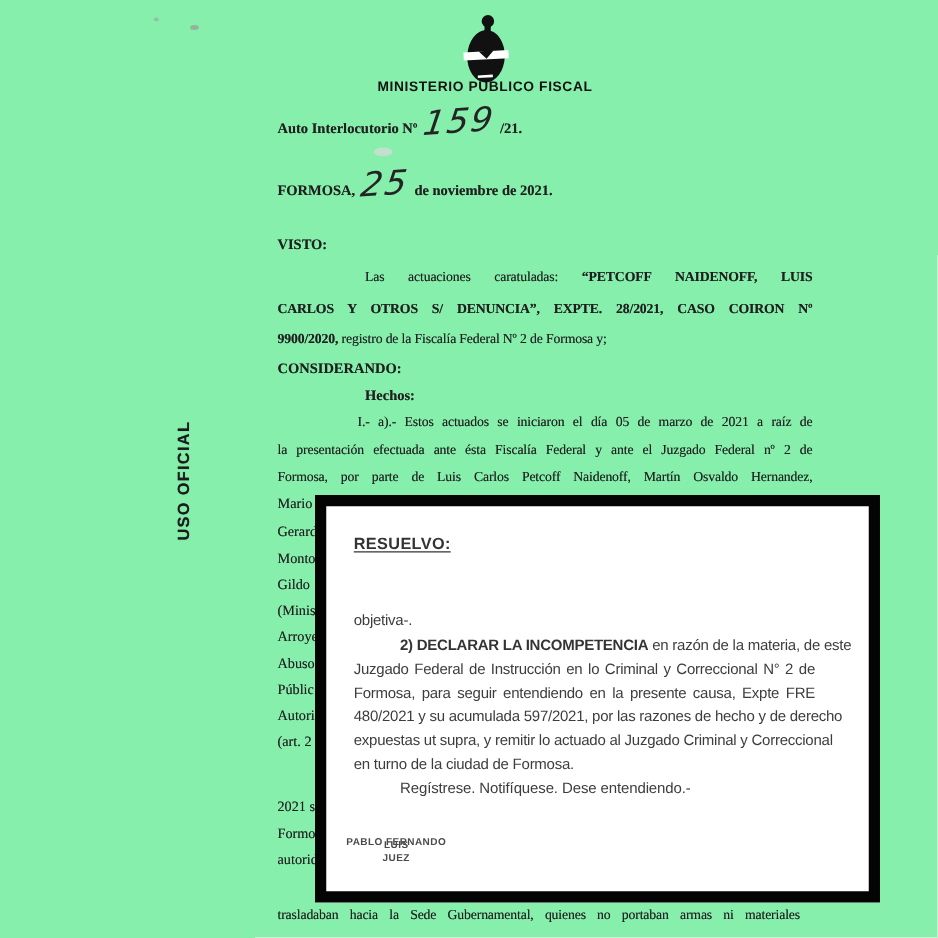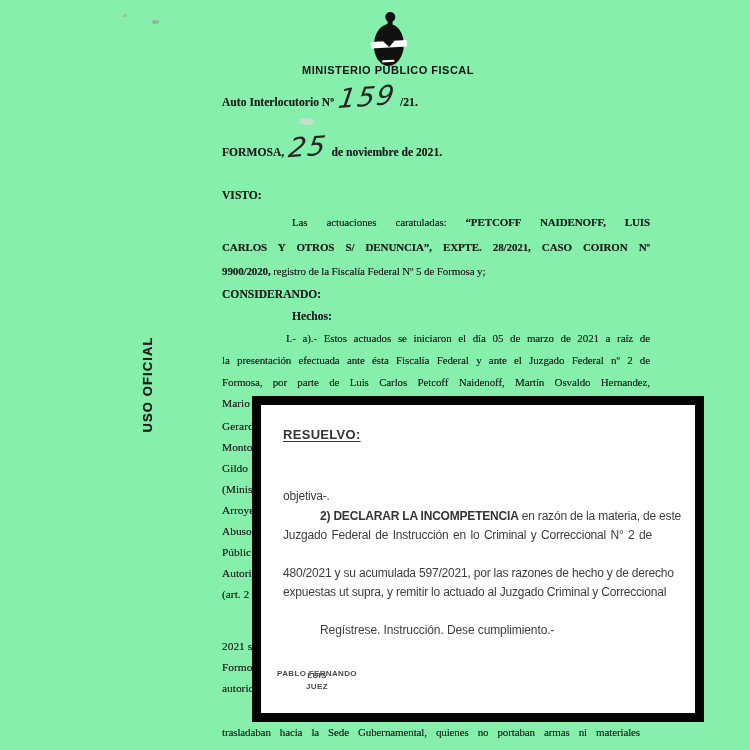--- a/index.html
+++ b/index.html
@@ -78,21 +78,21 @@
     <span class="lbl">FORMOSA,</span>
     <span class="hand">25</span>
     <span class="lbl">de noviembre de 2021.</span>
   </div>
 
   <div class="uso">USO OFICIAL</div>
 
   <div class="heading" style="top:189px;">VISTO:</div>
   <div class="docline just" style="top:216px;text-indent:70px;"><span>Las actuaciones caratuladas: </span><span class="b">“PETCOFF NAIDENOFF, LUIS</span></div>
   <div class="docline just b" style="top:241px;">CARLOS Y OTROS S/ DENUNCIA”, EXPTE. 28/2021, CASO COIRON Nº</div>
-  <div class="docline" style="top:265px;"><span class="b">9900/2020,</span><span> registro de la Fiscalía Federal Nº 5 de Formosa y;</span></div>
+  <div class="docline" style="top:265px;"><span class="b">9900/2020,</span><span> registro de la Fiscalía Federal Nº 2 de Formosa y;</span></div>
 
   <div class="heading" style="top:288px;">CONSIDERANDO:</div>
   <div class="heading" style="left:292px;top:310px;">Hechos:</div>
   <div class="docline just" style="top:332px;text-indent:64px;">I.- a).- Estos actuados se iniciaron el día 05 de marzo de 2021 a raíz de</div>
   <div class="docline just" style="top:354px;">la presentación efectuada ante ésta Fiscalía Federal y ante el Juzgado Federal nº 2 de</div>
   <div class="docline just" style="top:376px;">Formosa, por parte de Luis Carlos Petcoff Naidenoff, Martín Osvaldo Hernandez,</div>
 
   <div class="frag" style="top:397px;">Mario</div>
   <div class="frag" style="top:420px;">Gerard</div>
   <div class="frag" style="top:441px;">Monto</div>
@@ -105,23 +105,25 @@
   <div class="frag" style="top:588px;">(art. 2</div>
   <div class="frag" style="top:640px;">2021 s</div>
   <div class="frag" style="top:661px;">Formo</div>
   <div class="frag" style="top:682px;">autorid</div>
 
   <div class="resbox">
     <div class="res-head">RESUELVO:</div>
     <div class="boxline" style="top:84px;">objetiva-.</div>
     <div class="boxline just indent" style="top:104px;"><span class="b">2) DECLARAR LA INCOMPETENCIA</span><span> en razón de la materia, de este</span></div>
     <div class="boxline just" style="top:123px;">Juzgado Federal de Instrucción en lo Criminal y Correccional N° 2 de</div>
+    <div class="boxline just" style="top:142px;">Formosa, para seguir entendiendo en la presente causa, Expte FRE</div>
     <div class="boxline just" style="top:161px;">480/2021 y su acumulada 597/2021, por las razones de hecho y de derecho</div>
     <div class="boxline just" style="top:180px;">expuestas ut supra, y remitir lo actuado al Juzgado Criminal y Correccional</div>
-    <div class="closing">Regístrese. Instrucción. Dese cumplimiento.-</div>
+    <div class="boxline" style="top:199px;">en turno de la ciudad de Formosa.</div>
+    <div class="closing">Regístrese. Notifíquese. Dese entendiendo.-</div>
     <div class="sig" style="top:264px;">PABLO FERNANDO</div>
     <div class="sig" style="top:266px;">LUIS</div>
     <div class="sig" style="top:277px;">JUEZ</div>
   </div>
 
   <div class="docline just" style="top:726px;width:418px;">trasladaban hacia la Sede Gubernamental, quienes no portaban armas ni materiales</div>
 
 </div>
 
 </body></html>

